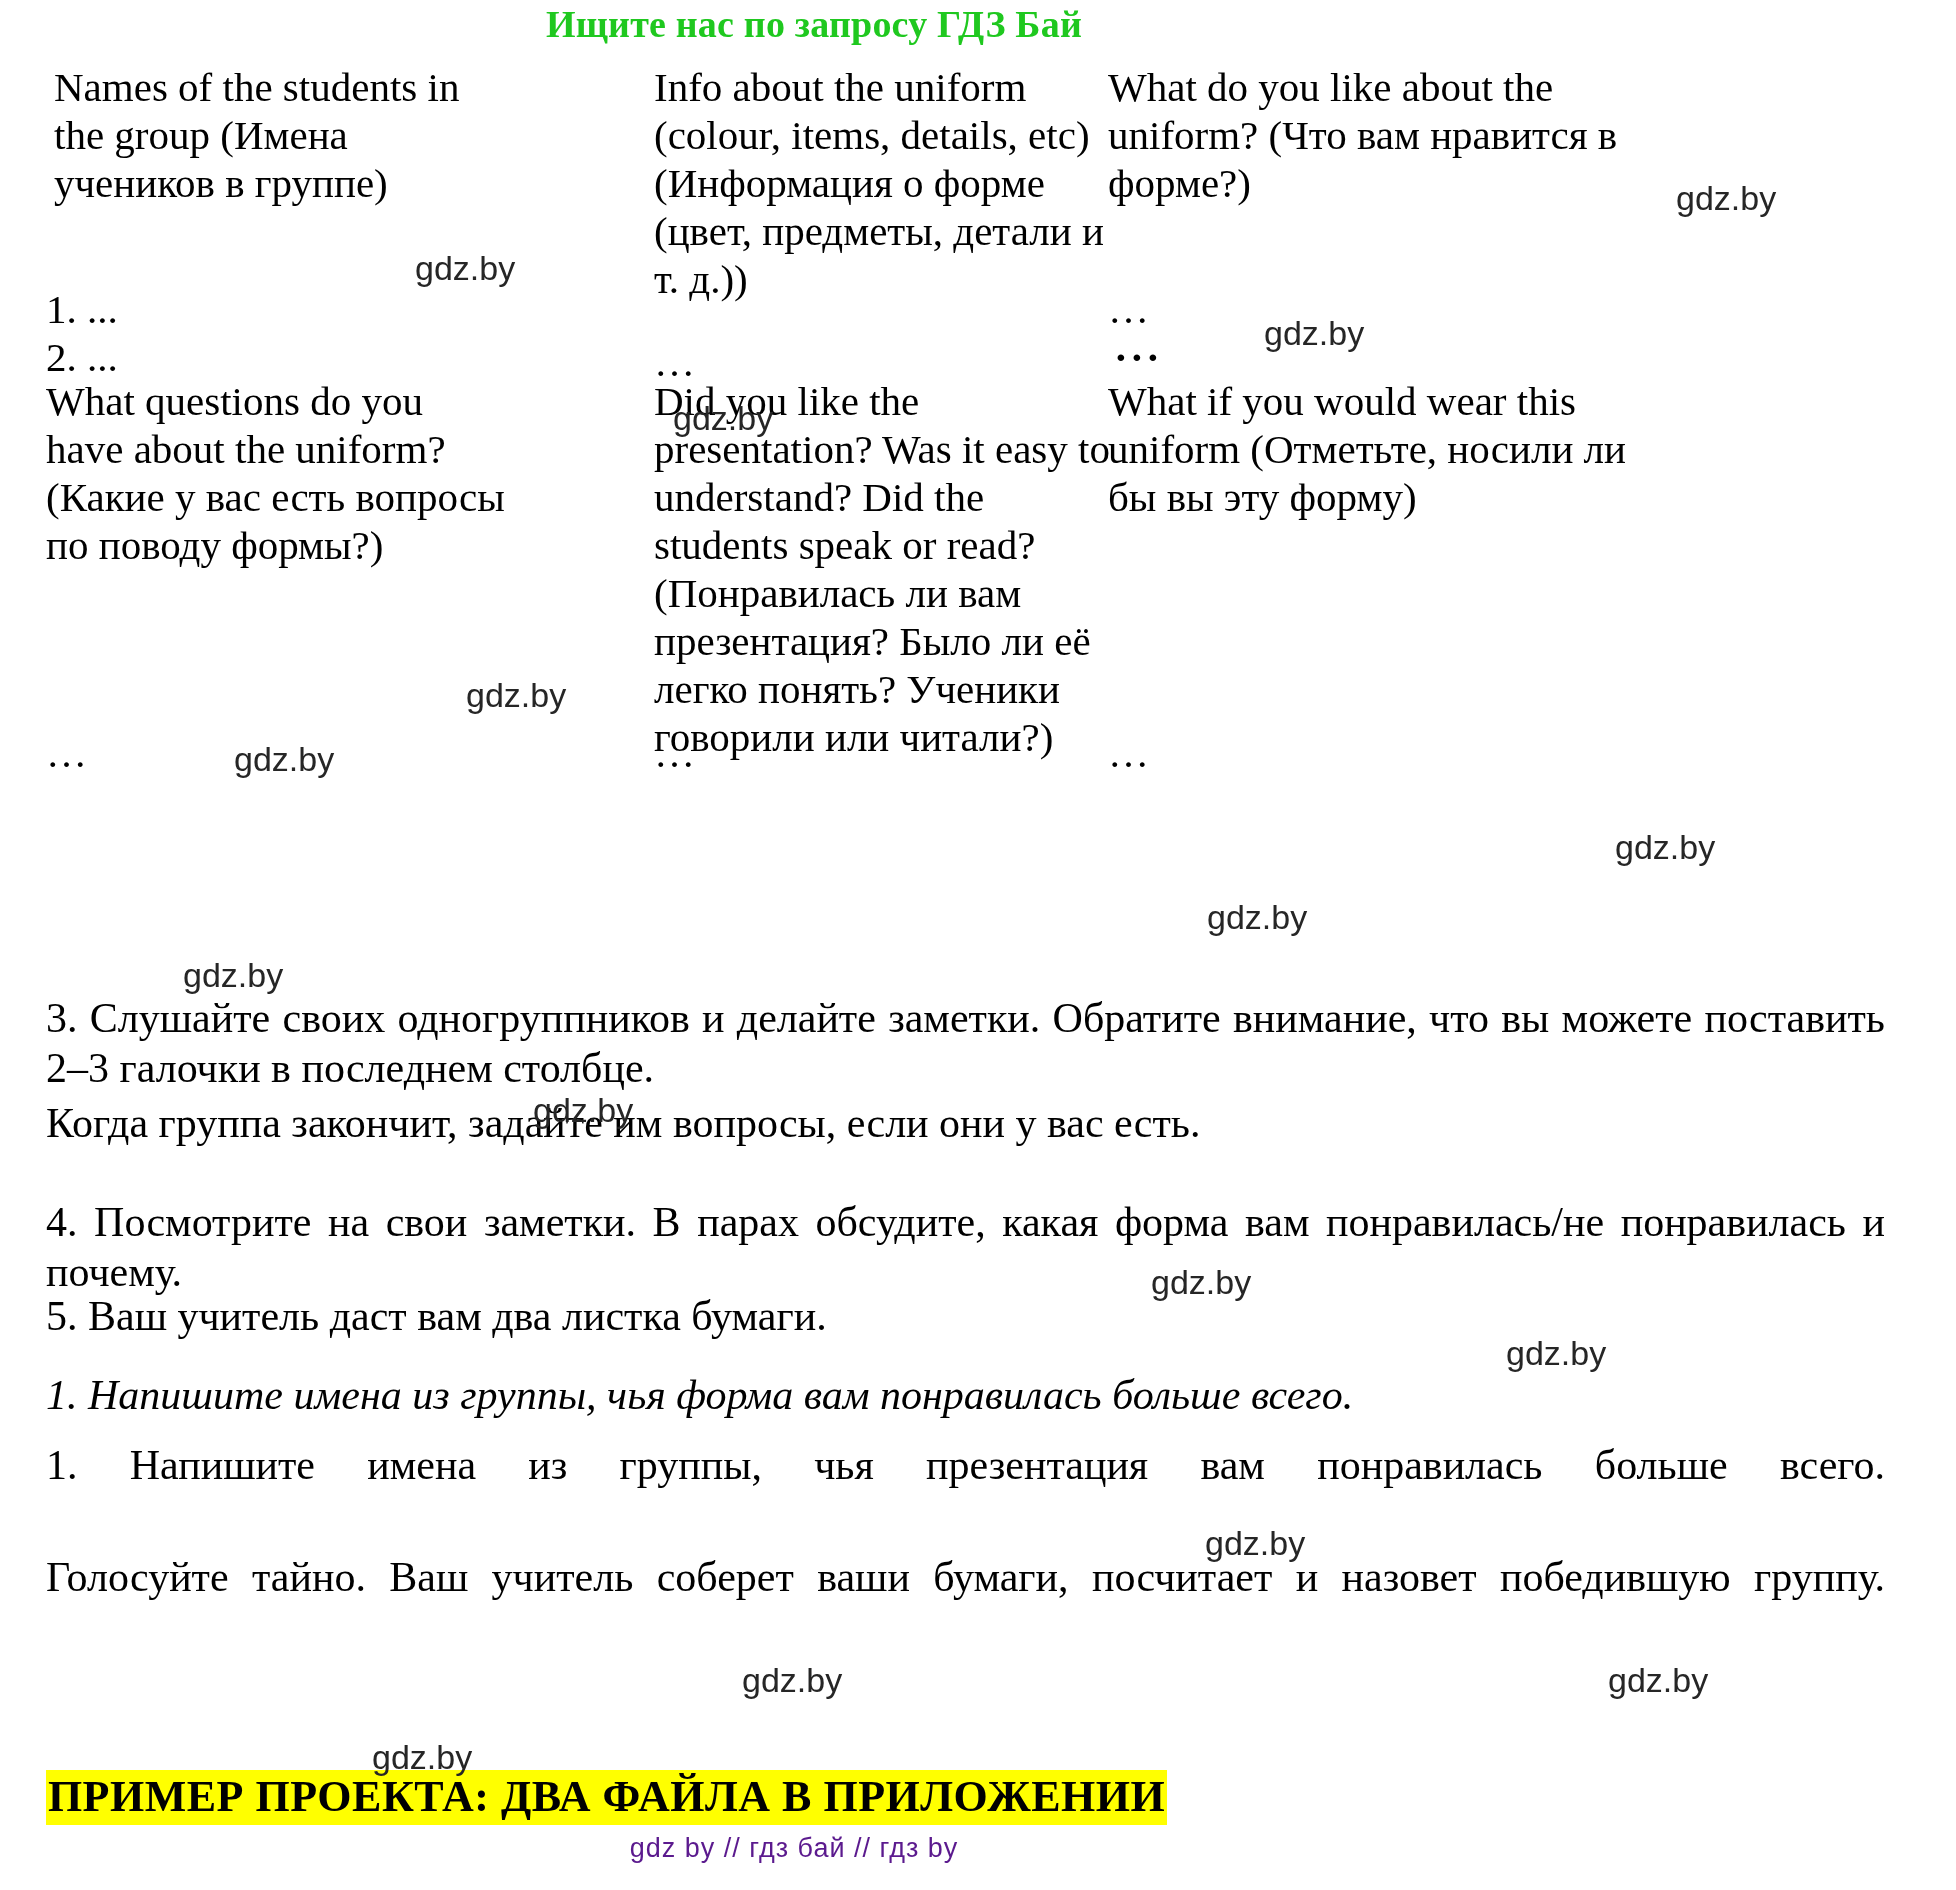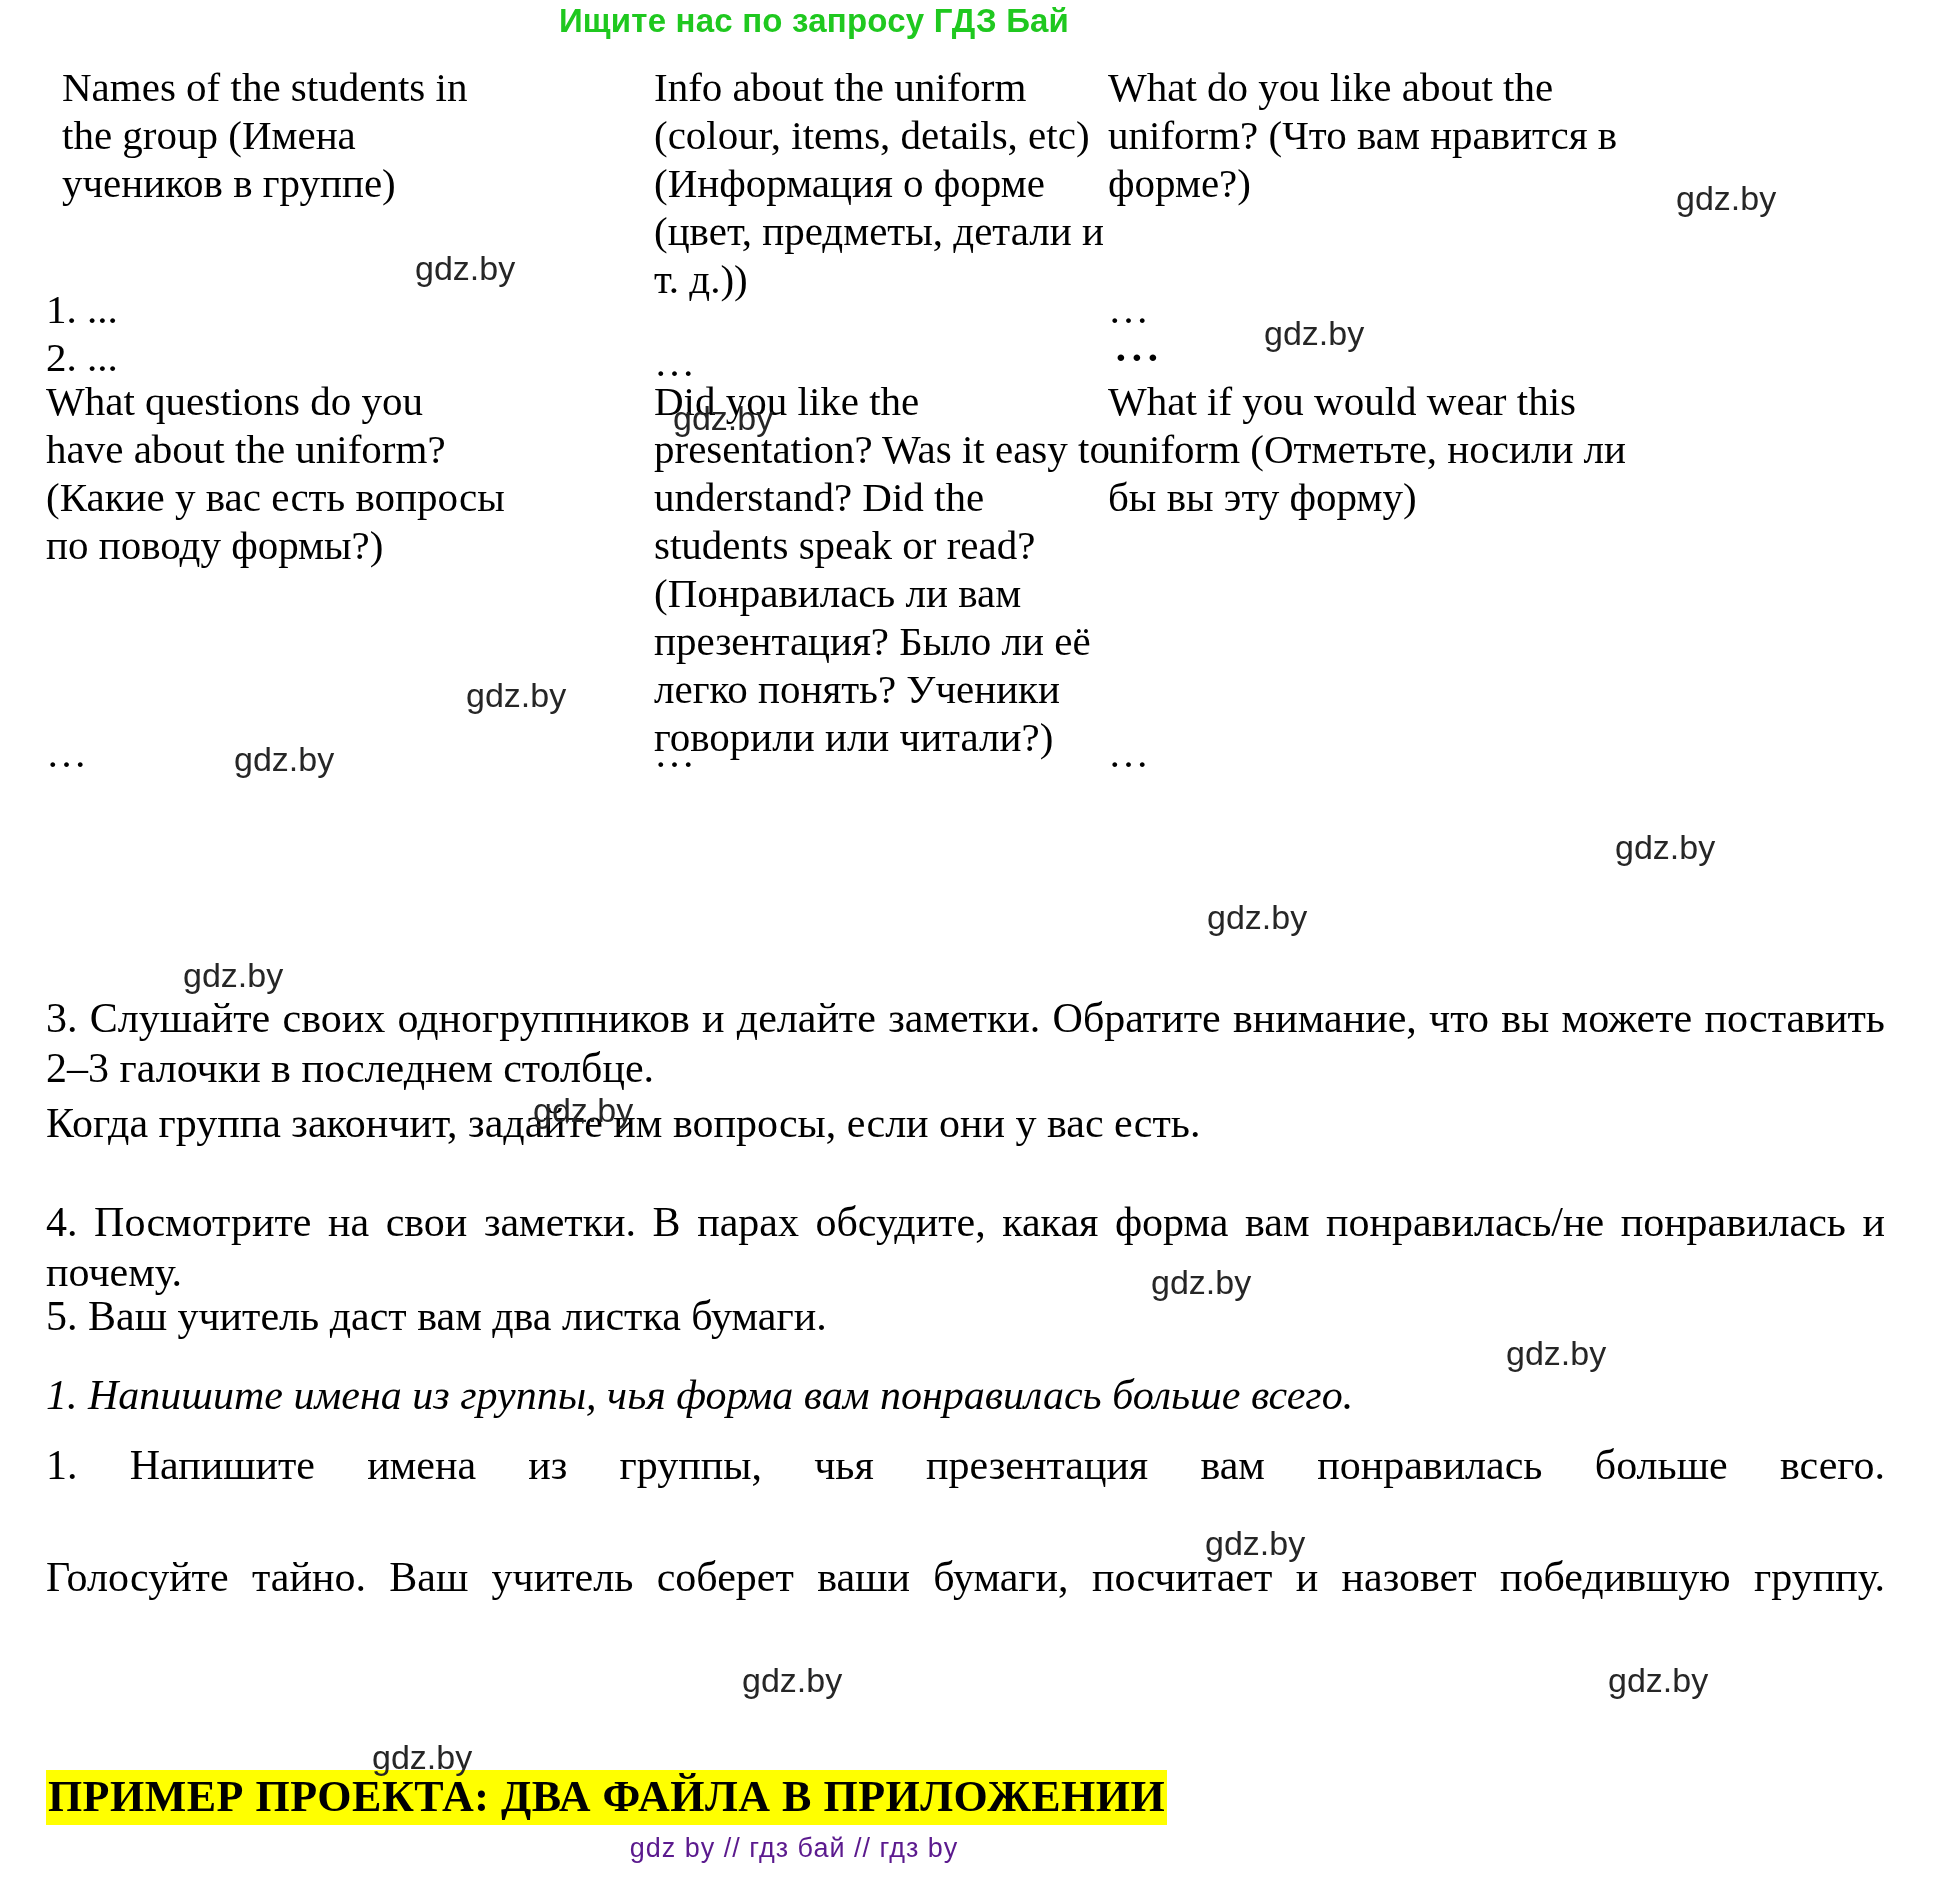--- a/index.html
+++ b/index.html
@@ -17,23 +17,23 @@
   }
 
   
   .promo-banner {
     position: absolute;
     top: 1.9px;
     left: 0;
     width: 1628px;
     text-align: center;
     color: #1fc81f;
-    font-family: Liberation Sans, sans-serif;
+    font-family: Liberation Serif, serif;
     font-weight: bold;
-    font-size: 33px;
+    font-size: 38px;
     letter-spacing: 0.2px;
   }
 
   
   .wm {
     position: absolute;
     font-family: "Liberation Sans", "DejaVu Sans", sans-serif;
     font-size: 34px;
     color: #262626;
     white-space: nowrap;
@@ -121,21 +121,21 @@
   }
 </style>
 </head>
 <body>
 
 <div class="promo-banner">Ищите нас по запросу ГДЗ Бай</div>
 
 <div class="cols">
 
   <div class="col col-1">
-    <div class="cell-head abs" style="top:0px; left:16px; width:454px;">Names of the students in the group (Имена учеников в группе)</div>
+    <div class="cell-head abs" style="top:0px; left:8px; width:454px;">Names of the students in the group (Имена учеников в группе)</div>
 
     <div class="num-list abs" style="top:222px; left:0px; width:454px;">1. ...
 2. ...</div>
 
     <div class="cell-head abs" style="top:314px; left:0px; width:463px;">What questions do you have about the uniform? (Какие у вас есть вопросы по поводу формы?)</div>
 
     <div class="cell-dots abs" style="top:666px; left:0px;">…</div>
   </div>
 
   <div class="col col-2">

